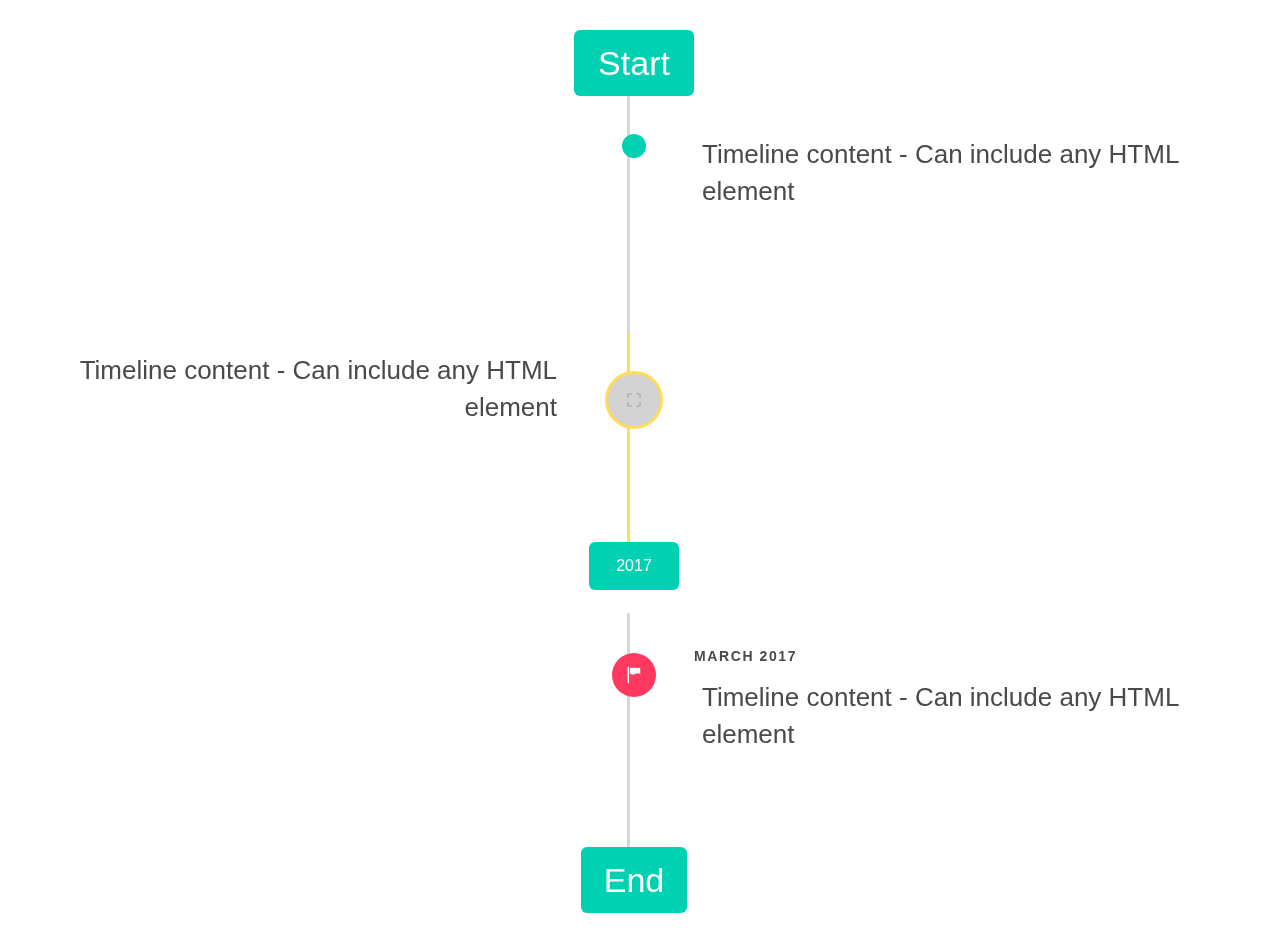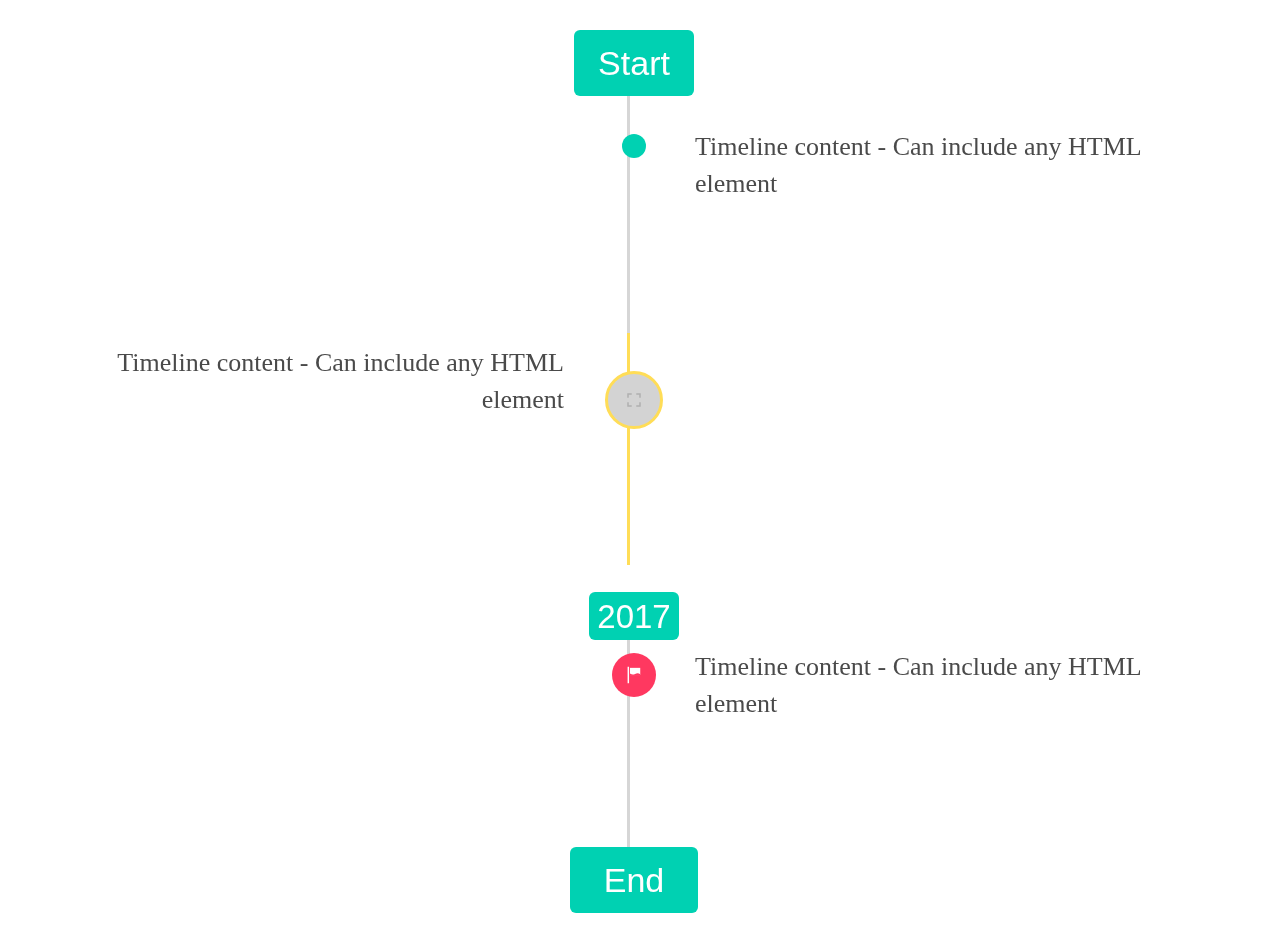--- a/index.html
+++ b/index.html
@@ -48,29 +48,29 @@
     line-height: 1;
   }
   .pill-start {
     top: 30px;
     width: 120px;
     height: 66px;
     font-size: 34px;
   }
   .pill-end {
     top: 847px;
-    width: 128px;
+    width: 106px;
     height: 66px;
     font-size: 34px;
   }
   .pill-year {
-    top: 592px;
+    top: 542px;
     width: 90px;
     height: 48px;
-    font-size: 33px;
+    font-size: 16px;
   }
 
   
   .item {
     position: absolute;
     width: 100%;
     box-sizing: border-box;
   }
   .item-body {
     position: absolute;
@@ -84,23 +84,22 @@
     font-weight: bold;
     letter-spacing: 1.6px;
     color: #4a4a4a;
     margin: 0 0 14px 0;
     line-height: 1.2;
   }
   .item-text {
     font-size: 26px;
     color: #4a4a4a;
     line-height: 1.42;
-    margin: 1px;
+    margin: 8px;
     font-weight: 400;
-    font-family: Liberation Serif, serif;
   }
 
   
   .marker {
     position: absolute;
     left: 50%;
     border-radius: 50%;
     box-sizing: border-box;
     display: flex;
     align-items: center;
@@ -169,20 +168,21 @@
 
   <div class="item item-right" style="top:653px;">
     <div class="marker marker-icon">
       <svg class="flag-glyph" viewBox="0 0 24 24">
         <path fill="#ffffff" d="M5 3h1.6v18H5V3z"></path>
         <path fill="#ffffff" d="M7.6 4.2h11.2v7.9H7.6V4.2z"></path>
         <path fill="#ff3860" d="M7.6 10.4c2.2 1.4 3.6 1.4 5.6 0.5c2-0.9 3.6-1.1 5.6 0.2v1.5H7.6v-2.2z"></path>
       </svg>
     </div>
     <div class="item-body" style="top:-5px;">
+      <p class="item-heading">MARCH 2017</p>
       <p class="item-text">Timeline content - Can include any HTML element</p>
     </div>
   </div>
 
   <div class="pill pill-end">
     <span>End</span>
   </div>
 
 </div>
 

